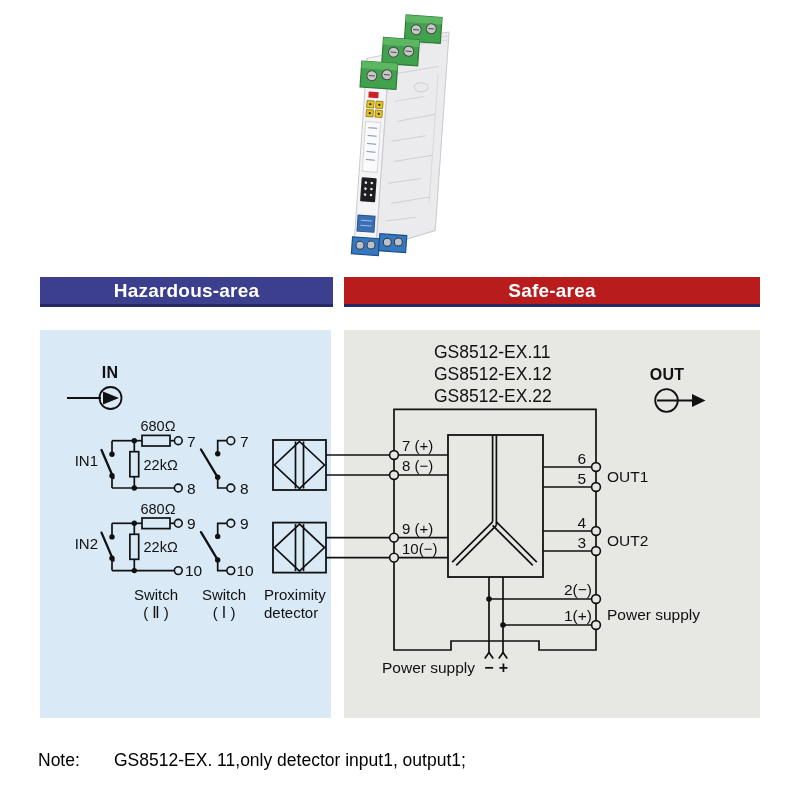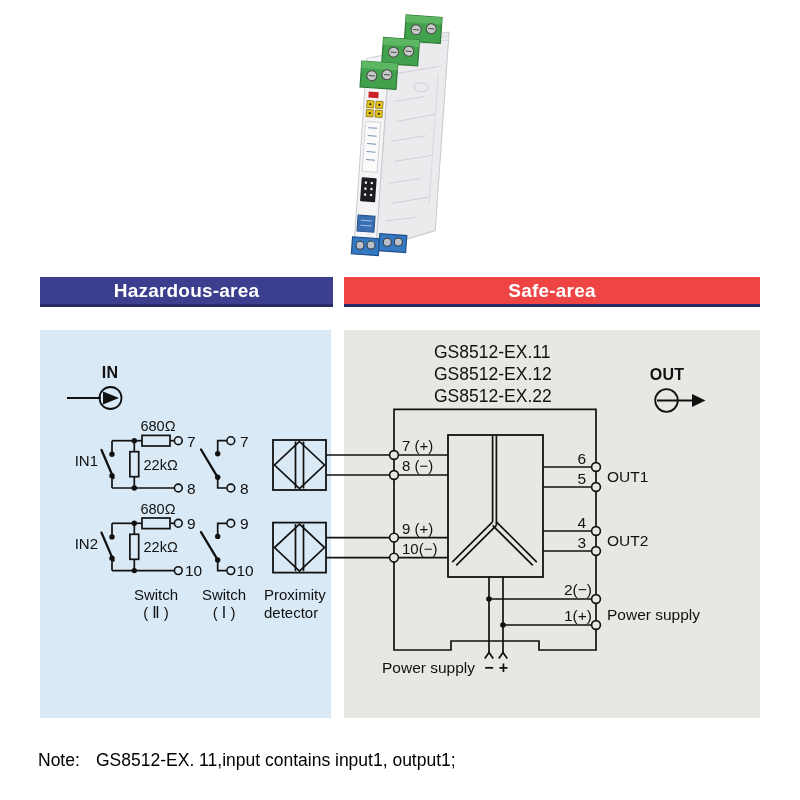--- a/index.html
+++ b/index.html
@@ -29,21 +29,21 @@
   .term-g{fill:#e7e7e4;stroke:#111;stroke-width:1.6;}
   .arrow{fill:#111;stroke:none;}
   text{fill:#111;font-family:"Liberation Sans","DejaVu Sans",sans-serif;}
   .lbl{font-size:15px;}
   .lbl2{font-size:15.5px;}
   .digit{font-size:15.5px;}
   .rval{font-size:14.5px;}
   .inout{font-size:16px;font-weight:bold;letter-spacing:.3px;}
   .model{font-size:17.5px;}
   .note{
-    position:absolute;left:38px;top:749px;display:flex;gap:6px;
+    position:absolute;left:38px;top:749px;display:flex;gap:24px;
     font-size:17.5px;line-height:1.33;color:#000;
   }
   .note-prefix{width:52px;flex:0 0 auto;}
 </style>
 </head>
 <body>
 
 <div class="stage">
 
   <svg class="product" viewBox="0 0 160 262">
@@ -118,21 +118,21 @@
         <rect x="65" y="233" width="27" height="17" fill="#3478c2" stroke="#1f4f88" stroke-width="1.2"></rect>
         <circle cx="73" cy="241" r="4" fill="#b9c2cc" stroke="#333"></circle>
         <circle cx="84" cy="240" r="4" fill="#b9c2cc" stroke="#333"></circle>
       </g>
     </g>
   </svg>
 
   <div class="hdr hdr-left" style="background-color: rgb(59, 63, 142);">
     <span>Hazardous-area</span>
   </div>
-  <div class="hdr hdr-right" style="background-color: #ef4444;">
+  <div class="hdr hdr-right" style="background-color: #b91c1c;">
     <span>Safe-area</span>
   </div>
 
   <div class="panel panel-left" style="background-color: rgb(217, 233, 246);"></div>
   <div class="panel panel-right" style="background-color: rgb(231, 231, 228);"></div>
 
   <svg class="diagram" viewBox="0 330 800 388">
 
     <g>
       <text x="110" y="378" text-anchor="middle" class="inout">IN</text>
@@ -315,17 +315,17 @@
       <polyline points="498.8,658.5 503,652.5 507.2,658.5" class="w"></polyline>
       <text x="489" y="673" text-anchor="middle" class="inout">−</text>
       <text x="503.5" y="672.5" text-anchor="middle" class="inout">+</text>
       <text x="382" y="672.5" class="lbl2">Power supply</text>
     </g>
   </svg>
 
   <div class="note">
     <span class="note-prefix">Note:</span>
     <div>
-      <div>GS8512-EX. 11,input contains input1, output1;</div>
+      <div>GS8512-EX. 11,only detector input1, output1;</div>
     </div>
   </div>
 
 </div>
 
 </body></html>

